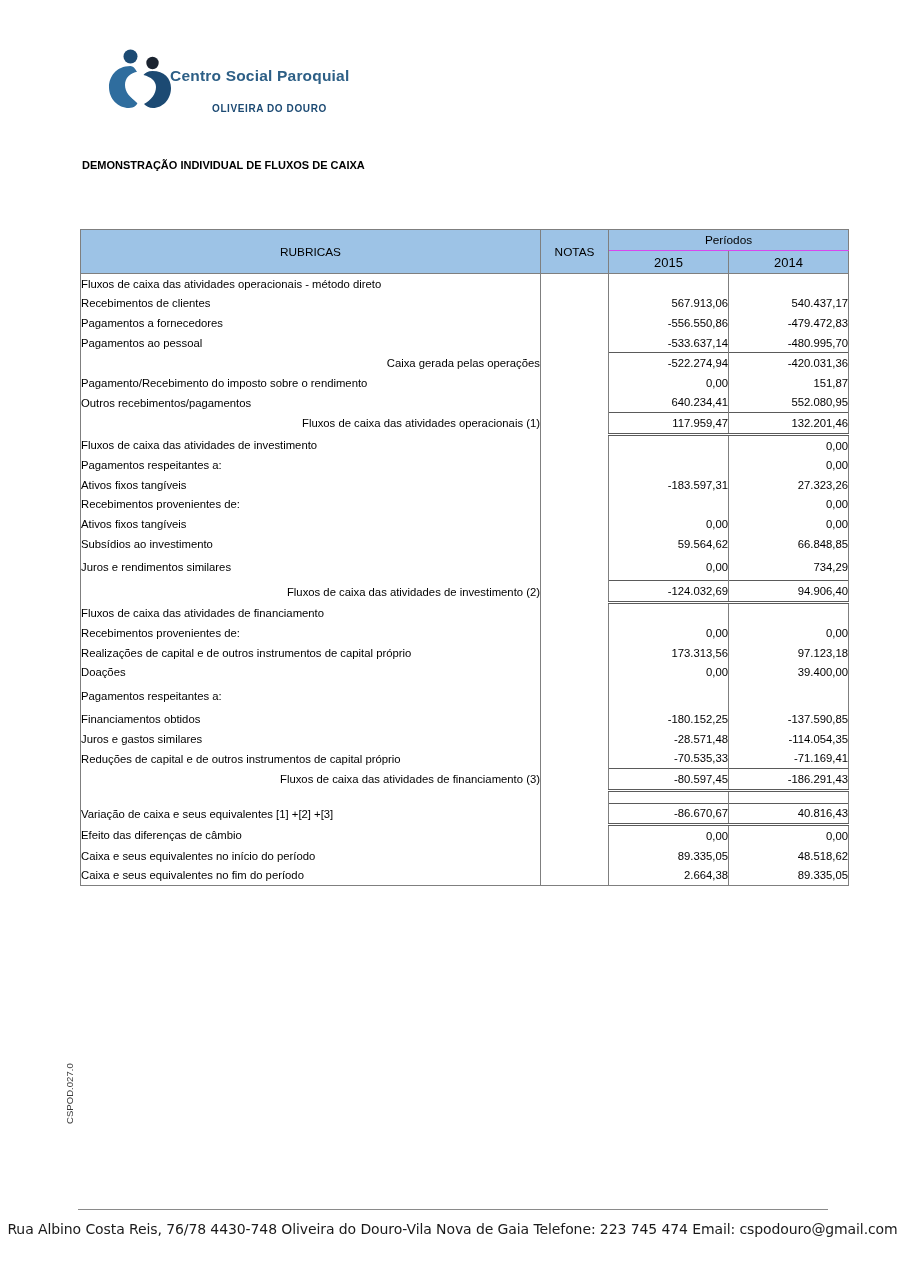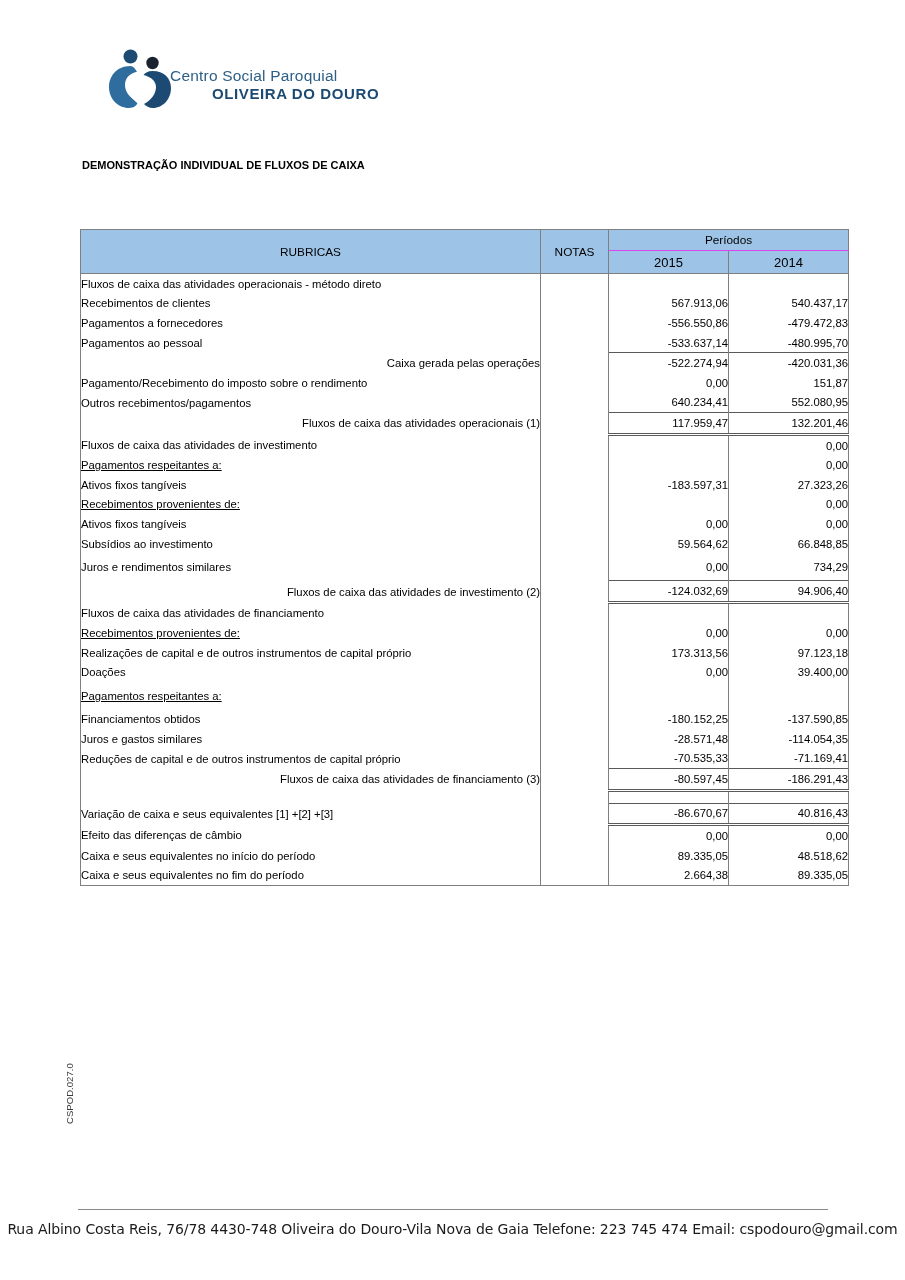--- a/index.html
+++ b/index.html
@@ -36,27 +36,28 @@
     left: 62px;
     top: 20px;
     width: 230px;
   }
   .logo-line1 {
     font-size: 15.5px;
     color: #2d5f86;
     letter-spacing: 0.2px;
     line-height: 1.05;
     white-space: nowrap;
+    font-weight: bold;
   }
   .logo-line2 {
-    font-size: 15px;
+    font-size: 10px;
     font-weight: bold;
     color: #1c4a73;
     letter-spacing: 0.6px;
-    margin-top: 1px;
+    margin-top: 19px;
     margin-left: 42px;
     white-space: nowrap;
   }
 
   
   #doc-titles {
     position: absolute;
     left: 82px;
     top: 157px;
     width: 600px;
@@ -115,21 +116,21 @@
     border-left: 1px solid #7f7f7f;
     border-right: 1px solid #7f7f7f;
     white-space: nowrap;
     font-size: 11.3px;
   }
 
   .indent1 { padding-left: 17px; }
   .indent2 { padding-left: 24px; }
   .bold  { font-weight: bold; }
   .right { text-align: right; padding-right: 6px; }
-  .uline { text-decoration: underline; }
+  .uline { }
 
   
   .topline  { border-top: 1px solid #5a5a5a; }
   .dblbot   { border-bottom: 3px double #5a5a5a; }
   .lastrow td { border-bottom: 1px solid #7f7f7f; }
   .firstbody td { border-top: 1px solid #7f7f7f; }
   .tallrow td { height: 27px; }
   .spacer td  { height: 11px; }
 
   

